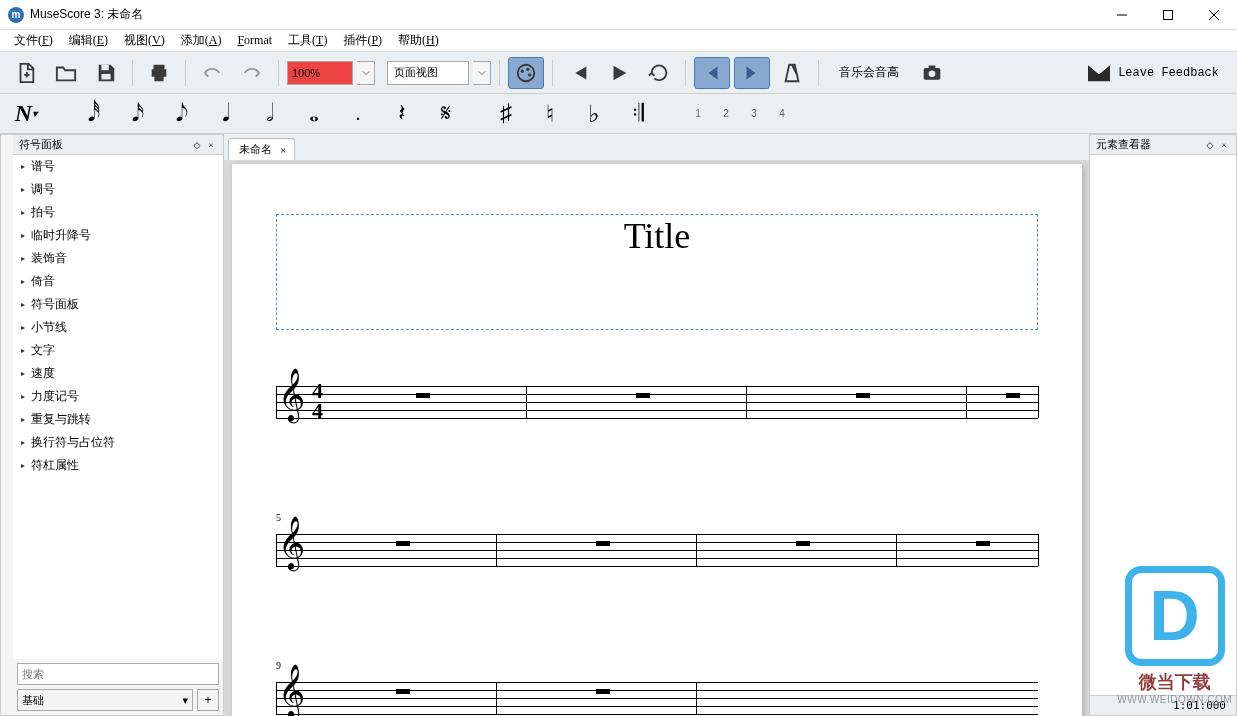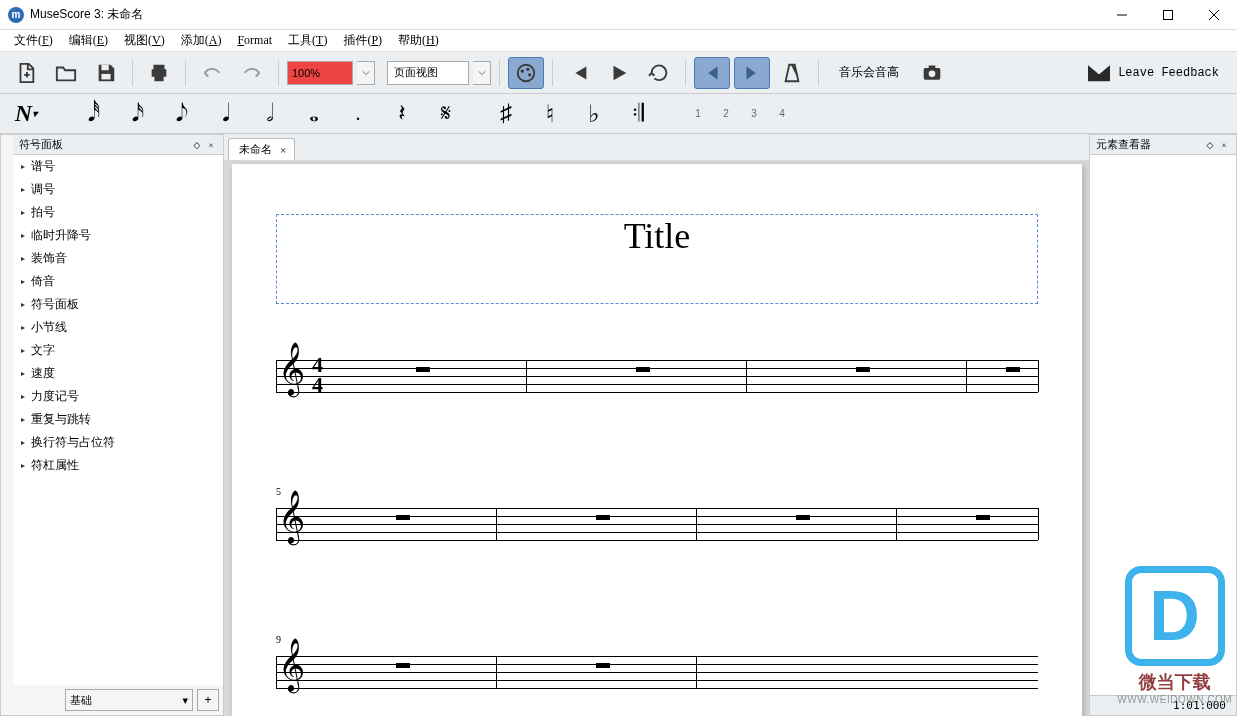--- a/index.html
+++ b/index.html
@@ -47,31 +47,31 @@
 .palette { width: 224px; display: flex; flex-direction: column; padding-left: 12px; }
 .panel-header { background: #eceff1; height: 20px; display: flex; align-items: center; padding: 0 6px; font-size: 11px; border-bottom: 1px solid #ccc; font-family: SimSun, serif; }
 .panel-header .spacer { flex: 1; }
 .panel-ctrl { width: 12px; height: 12px; display: flex; align-items: center; justify-content: center; cursor: pointer; font-size: 9px; margin-left: 2px; }
 .palette-list { flex: 1; overflow: auto; background: #fff; }
 .palette-item { display: flex; align-items: center; padding: 3px 8px; font-size: 12px; cursor: pointer; font-family: SimSun, serif; }
 .palette-item::before { content: "▸"; font-size: 8px; margin-right: 6px; color: #333; }
 .palette-footer { padding: 4px; display: flex; gap: 4px; flex-direction: column; }
 .search-box { width: 100%; height: 22px; border: 1px solid #aaa; background: #fff; padding: 0 4px; font-size: 11px; }
 .footer-row { display: flex; gap: 4px; }
-.basic-combo { flex: 1; height: 22px; border: 1px solid #aaa; background: #f5f5f5; font-size: 11px; padding: 0 4px; display: flex; align-items: center; font-family: SimSun, serif; margin-left: 48px; }
+.basic-combo { flex: 1; height: 22px; border: 1px solid #aaa; background: #f5f5f5; font-size: 11px; padding: 0 4px; display: flex; align-items: center; font-family: SimSun, serif; }
 .plus-btn { width: 22px; height: 22px; border: 1px solid #aaa; background: #f5f5f5; display: flex; align-items: center; justify-content: center; cursor: pointer; }
 
 
 .score-area { flex: 1; background: #d5d5d5; display: flex; flex-direction: column; }
 .tab-bar { height: 26px; background: #eceff1; display: flex; align-items: flex-end; padding: 0 4px; }
 .doc-tab { background: #fff; border: 1px solid #bbb; border-bottom: none; padding: 3px 8px 3px 10px; display: flex; align-items: center; gap: 8px; font-size: 11px; border-radius: 3px 3px 0 0; font-family: SimSun, serif; }
 .doc-tab .close { cursor: pointer; font-size: 11px; }
 .score-canvas { flex: 1; background: #d8d8d8; position: relative; overflow: hidden; }
 .page { position: absolute; left: 8px; top: 4px; width: 850px; height: 1100px; background: #fff; box-shadow: 2px 2px 6px rgba(0,0,0,0.2); padding: 50px 0 0 0; }
-.title-box { margin: 0 44px; border: 1px dashed #5a8ad8; height: 90px; display: flex; align-items: flex-start; justify-content: center; padding-top: 0; }
+.title-box { margin: 0 44px; border: 1px dashed #5a8ad8; height: 116px; display: flex; align-items: flex-start; justify-content: center; padding-top: 0; }
 .title-text { font-family: "Times New Roman", serif; font-size: 36px; }
 .staff-system { position: relative; margin: 48px 44px 0 44px; height: 48px; }
 .staff-lines { position: absolute; left: 0; right: 0; top: 8px; }
 .staff-line { height: 1px; background: #000; margin-bottom: 7px; }
 .clef { position: absolute; left: 2px; top: -10px; font-size: 46px; font-family: serif; }
 .timesig { position: absolute; left: 36px; top: 3px; font-family: "Times New Roman", serif; font-weight: bold; font-size: 22px; line-height: 20px; }
 .barline { position: absolute; top: 8px; width: 1px; height: 32px; background: #000; }
 .rest { position: absolute; top: 15px; width: 14px; height: 5px; background: #000; }
 .measure-num { position: absolute; top: -14px; left: 0; font-size: 10px; font-family: serif; }
 
@@ -274,20 +274,21 @@
       <div class="palette-item">符号面板</div>
       <div class="palette-item">小节线</div>
       <div class="palette-item">文字</div>
       <div class="palette-item">速度</div>
       <div class="palette-item">力度记号</div>
       <div class="palette-item">重复与跳转</div>
       <div class="palette-item">换行符与占位符</div>
       <div class="palette-item">符杠属性</div>
     </div>
     <div class="palette-footer">
+      <input class="search-box" placeholder="搜索" style="">
       <div class="footer-row">
         <div class="basic-combo"><span>基础</span><span style="flex:1"></span>▾</div>
         <div class="plus-btn">+</div>
       </div>
     </div>
   </div>
 
   <div class="score-area">
     <div class="tab-bar">
       <div class="doc-tab">

